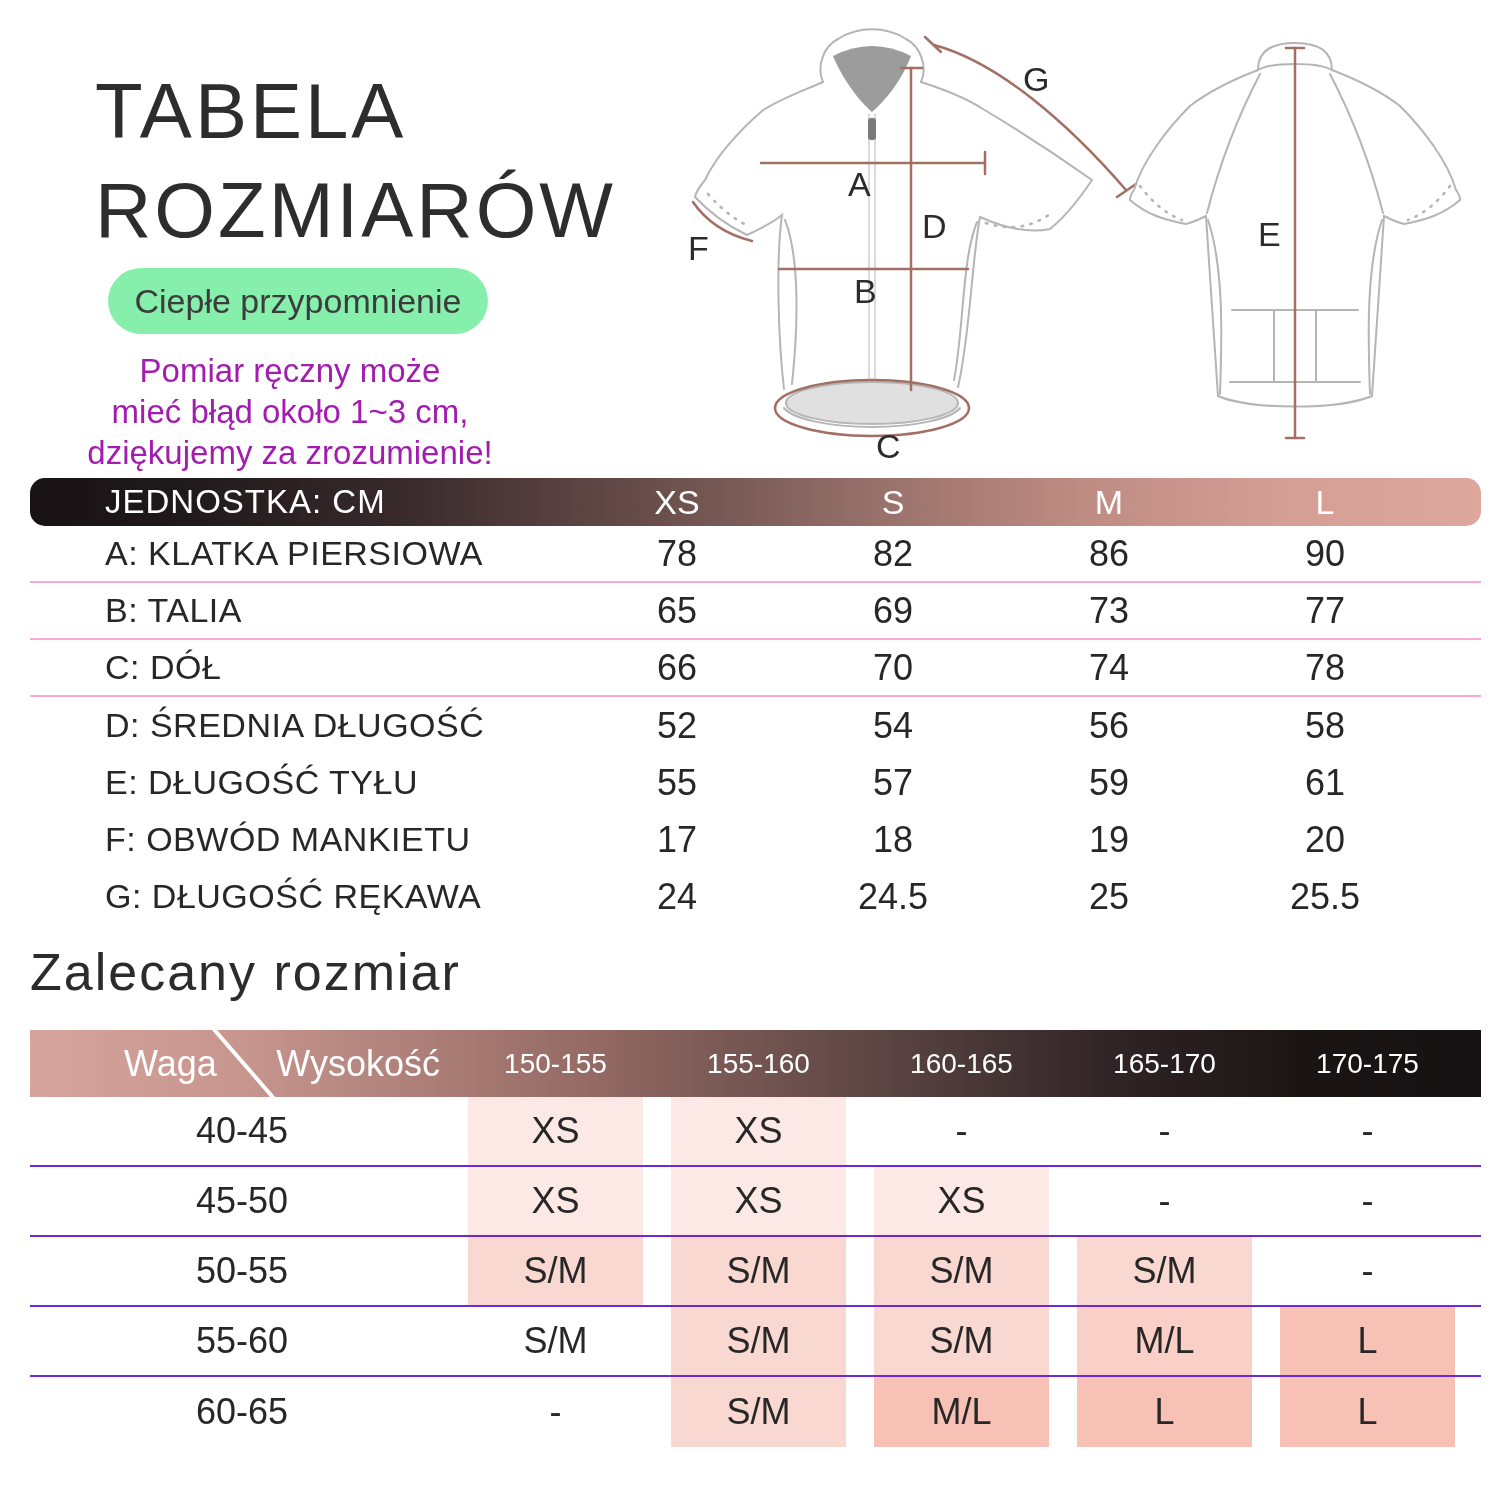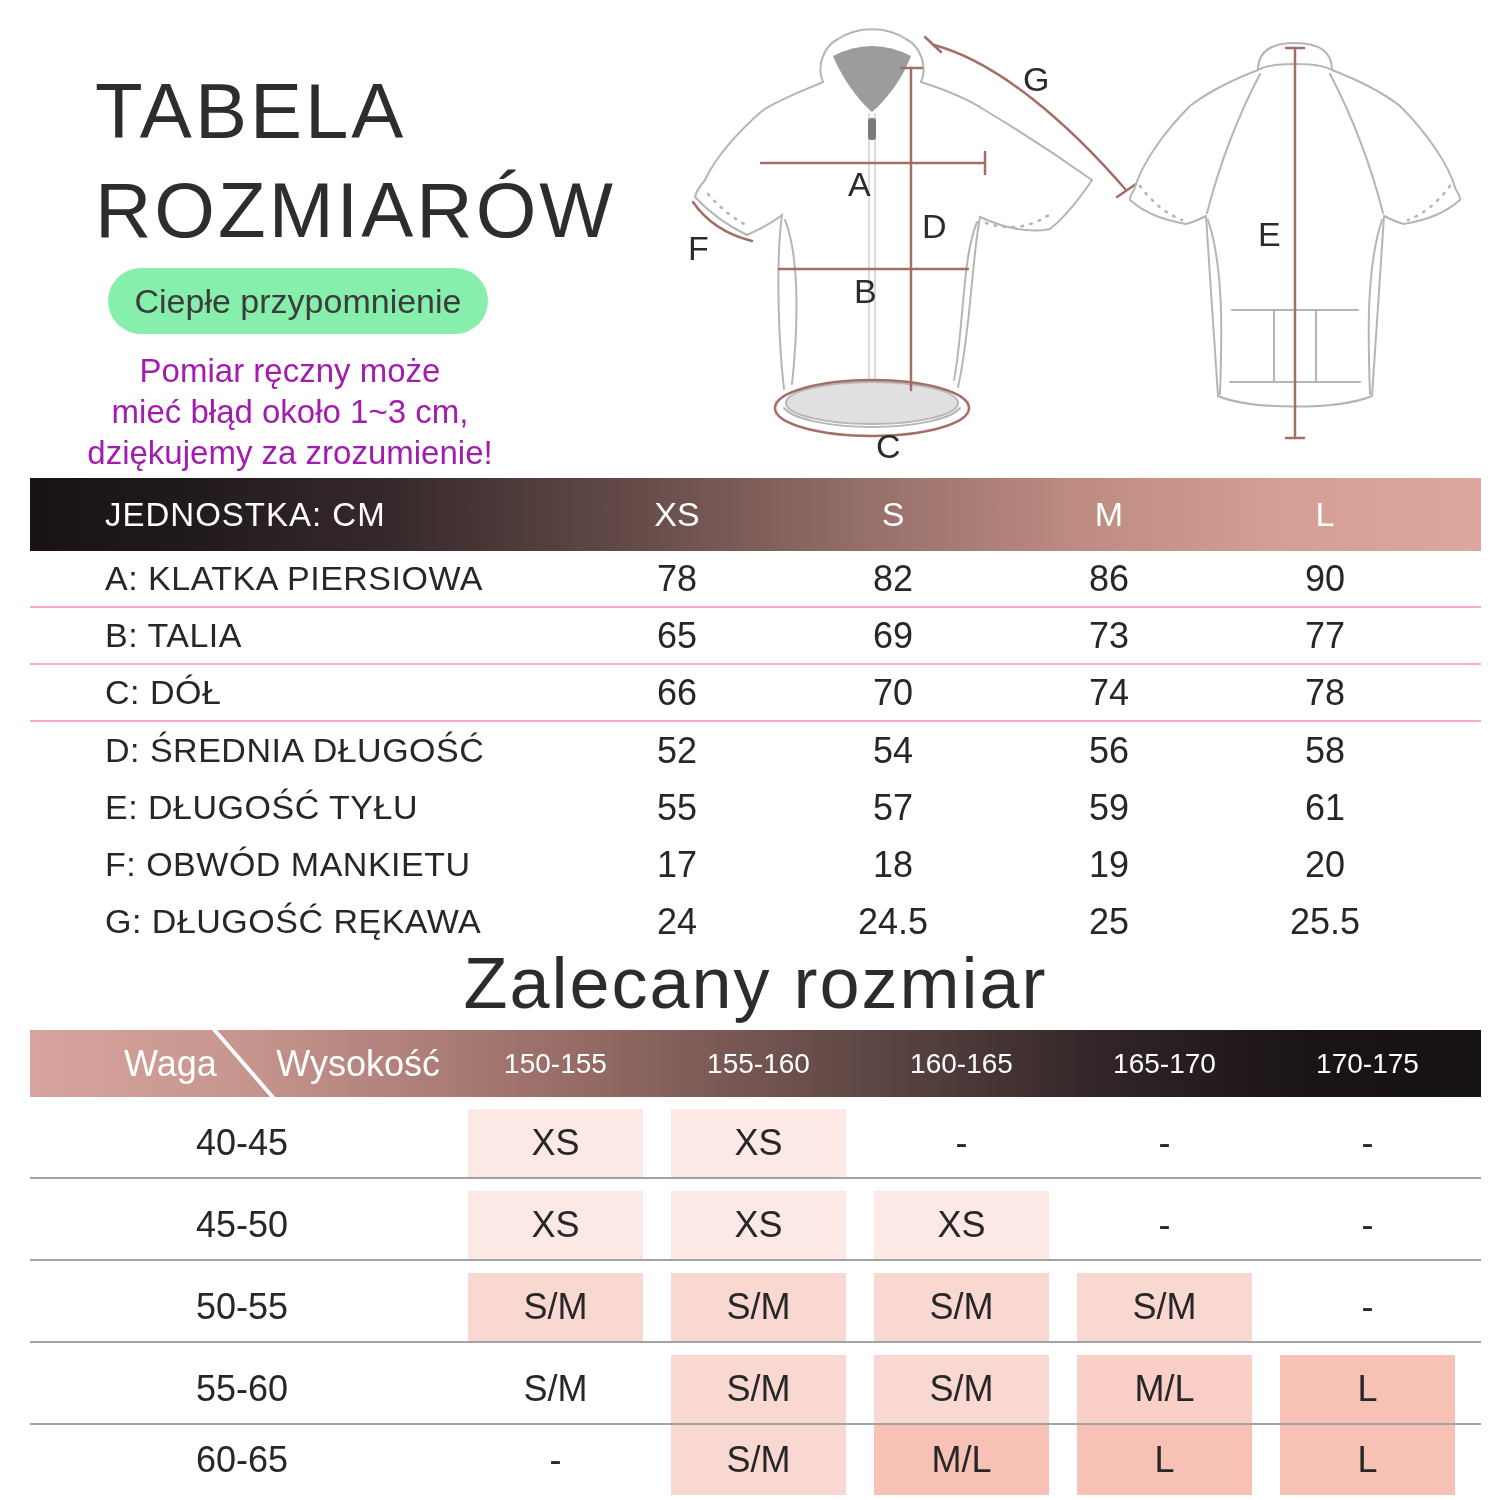--- a/index.html
+++ b/index.html
@@ -26,51 +26,51 @@
   .jersey .grayfill{fill:#9c9c9c;stroke:none;}
   .jersey .hemfill{fill:#e0e0e0;stroke:#b5b5b5;}
   .jersey .zip{stroke:#cfcfcf;stroke-width:1.5;}
   .jersey .pull{fill:#7a7a7a;stroke:none;}
   .jersey .acc{stroke:#a26f65;stroke-width:2.5;}
   .jersey .dots{stroke-dasharray:1.5,7.5;stroke-width:2.6;}
   .jersey text{font-family:"Liberation Sans",sans-serif;font-size:34px;fill:#2b2b2b;stroke:none;}
 
   
   .t1{position:absolute;left:30px;top:478px;width:1451px;}
-  .t1-head{height:73px;display:grid;grid-template-columns:539px 216px 216px 216px 216px 1fr;
+  .t1-head{height:48px;display:grid;grid-template-columns:539px 216px 216px 216px 216px 1fr;
            align-items:center;color:#fff;
            background:linear-gradient(90deg,#181214 0%,#1f191b 10%,#37292b 25%,#664c49 42%,
-                       #97706a 58%,#bd8b82 72%,#d49e94 86%,#dda79d 100%);}
+                       #97706a 58%,#bd8b82 72%,#d49e94 86%,#dda79d 100%);border-radius:15px;}
   .t1-head .lab{padding-left:75px;font-size:33px;letter-spacing:1px;}
   .t1-head .col{text-align:center;font-size:34px;}
   .t1-row{height:57px;display:grid;grid-template-columns:539px 216px 216px 216px 216px 1fr;
           align-items:center;}
   .t1-row.sep{border-bottom:2px solid #f9a8d4;}
   .t1-row .lab{padding-left:75px;font-size:34px;letter-spacing:.5px;}
   .t1-row .val{text-align:center;font-size:36px;}
 
   
-  .sec2{position:absolute;left:30px;top:942px;width:1451px;text-align:center;
-        font-size:72px;font-weight:300;letter-spacing:2px;color:#2c2c2c;}
+  .sec2{position:absolute;left:30px;top:942px;width:1451px;text-align:left;
+        font-size:52px;font-weight:300;letter-spacing:2px;color:#2c2c2c;}
 
   
   .t2{position:absolute;left:30px;top:1030px;width:1451px;}
   .t2-head{height:67px;display:grid;grid-template-columns:424px 203px 203px 203px 203px 203px 1fr;
            align-items:center;color:#fff;position:relative;overflow:hidden;
            background:linear-gradient(90deg,#d6a49c 0%,#c6958d 15%,#966b65 38%,#5d4644 58%,
                        #2f2325 75%,#1a1415 88%,#161112 100%);}
   .t2-head .corner{position:relative;height:100%;display:flex;align-items:center;
                    justify-content:space-between;padding:0 14px 0 70px;}
   .t2-head .corner .w1{font-size:36px;margin-left:24px;}
   .t2-head .corner .w2{font-size:36px;}
   .t2-head .diag{position:absolute;left:212px;top:-13px;width:4px;height:94px;background:#fff;
                  transform:rotate(-41deg);border-radius:2px;}
   .t2-head .col{text-align:center;font-size:28px;}
   .t2-row{height:70px;display:grid;grid-template-columns:424px 203px 203px 203px 203px 203px 1fr;}
-  .t2-row.sep{border-bottom:2px solid #a3a3a3;margin-top:12px;}
+  .t2-row.sep{border-bottom:2px solid #6d28d9;}
   .t2-row .lab{display:flex;align-items:center;justify-content:center;font-size:36px;}
   .t2-row .cell{position:relative;}
   .t2-row .band{position:absolute;left:14px;right:14px;top:0;bottom:0;
                 display:flex;align-items:center;justify-content:center;font-size:36px;}
 </style>
 </head>
 <body>
 
 <div class="canvas">
 

